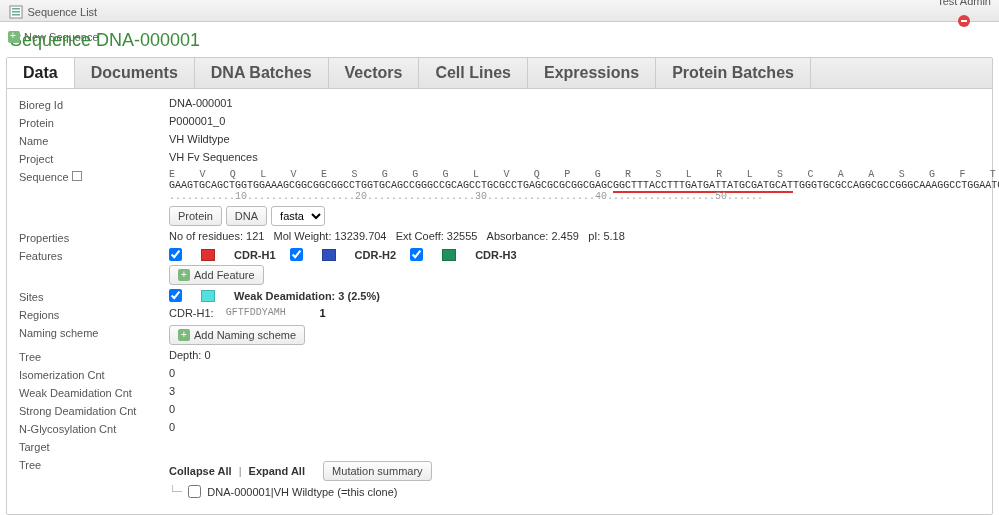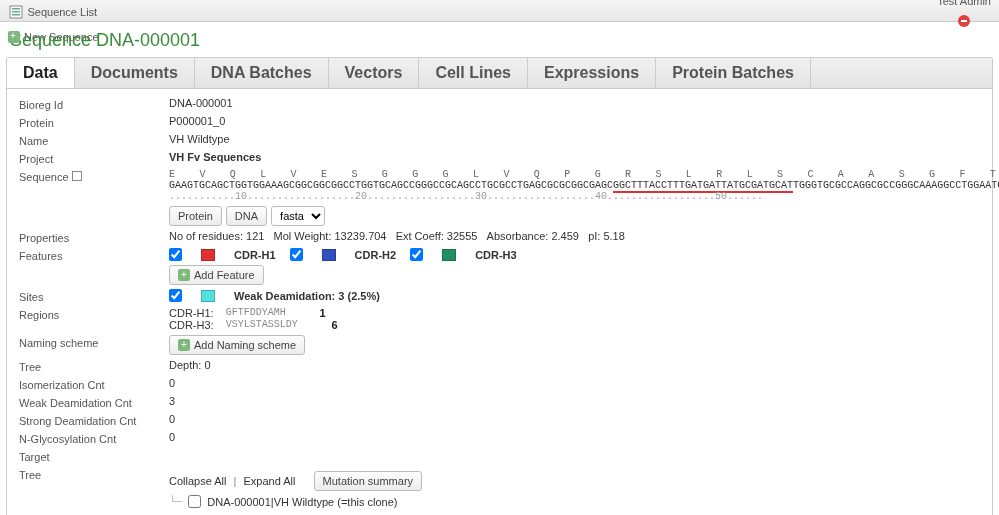--- a/index.html
+++ b/index.html
@@ -11,40 +11,40 @@
 .icon-box { width: 14px; height: 14px; display: inline-block; }
 .page-title { color: #3a8b3a; font-size: 18px; padding: 8px 10px 6px; font-weight: normal; }
 .panel { border: 1px solid #ccc; margin: 0 6px 6px; border-radius: 2px; }
 .tabs { display: flex; background: linear-gradient(#f0f0f0, #e4e4e4); border-bottom: 1px solid #ccc; }
 .tab { padding: 6px 16px; border-right: 1px solid #ccc; cursor: pointer; font-weight: bold; color: #555; font-size: 16px; }
 .tab.active { background: #fff; color: #222; }
 .content { padding: 8px 12px; }
 .row { display: flex; margin-bottom: 4px; align-items: flex-start; }
 .label { width: 150px; color: #555; flex-shrink: 0; padding-top: 2px; }
 .value { flex: 1; color: #333; }
-.value.bold { font-weight: bold; }
+.value.bold { font-weight: normal; }
 .seq-protein { font-family: "Courier New", monospace; font-size: 10px; letter-spacing: 9.2px; color: #666; white-space: nowrap; }
 .seq-dna { font-family: "Courier New", monospace; font-size: 10px; letter-spacing: 0; color: #333; white-space: nowrap; }
 .seq-ruler { font-family: "Courier New", monospace; font-size: 10px; color: #999; white-space: nowrap; }
 .seq-underline-red { border-bottom: 2px solid #e03030; }
 .btn { display: inline-flex; align-items: center; gap: 4px; background: linear-gradient(#fdfdfd, #ececec); border: 1px solid #bbb; border-radius: 3px; padding: 3px 8px; font-size: 11px; cursor: pointer; color: #444; }
 .select { border: 1px solid #bbb; border-radius: 3px; padding: 2px 4px; font-size: 11px; background: #fff; }
 .btn-row { display: flex; gap: 4px; margin-top: 4px; align-items: center; }
 .feature-row { display: flex; gap: 14px; align-items: center; }
 .feature-item { display: flex; align-items: center; gap: 19px; }
 .color-sq { width: 14px; height: 12px; display: inline-block; border: 1px solid rgba(0,0,0,0.2); }
 .checkbox { width: 13px; height: 13px; }
 .regions-mono { font-family: "Courier New", monospace; font-size: 10px; color: #888; }
 .regions-line { display: flex; gap: 12px; align-items: flex-start; }
 .regions-label { color: #333; font-family: Arial; font-size: 11px; }
 .regions-num { color: #222; font-weight: bold; width: 20px; text-align: right; margin-left: 8px; }
 .tree-row { display: flex; gap: 6px; align-items: center; margin: 4px 0; }
 .tree-text { color: #333; }
 .tree-links { color: #333; }
-.tree-link { font-weight: normal; cursor: pointer; }
+.tree-link { font-weight: bold; cursor: pointer; }
 .divider { margin: 0 4px; color: #888; }
 .icon-seq { width:14px; height:14px; background:#444; border-radius:2px; display:inline-flex; align-items:center; justify-content:center; color:#fff; font-size:8px; font-weight:bold; }
 .icon-new { width:12px; height:12px; background:#7cb97c; border-radius:2px; position:relative; }
 .icon-new::after { content:"+"; color:#fff; font-size:10px; position:absolute; left:2px; top:-1px; }
 .icon-stop { width:12px; height:12px; background:#e04040; border-radius:50%; display:inline-flex; align-items:center; justify-content:center; }
 .icon-stop::after { content:""; width:6px; height:2px; background:#fff; }
 .icon-add { width:12px; height:12px; background:#7cb97c; border-radius:2px; display:inline-flex; align-items:center; justify-content:center; color:#fff; font-size:10px; line-height:1; }
 .icon-expand { width:10px; height:10px; border:1px solid #888; display:inline-block; position:relative; background:#fff; }
 .tree-connector { color:#bbb; font-family:monospace; }
 </style>
@@ -170,25 +170,20 @@
     </div>
 
     <div class="row">
       <div class="label">Regions</div>
       <div class="value">
         <div class="regions-line">
             <span class="regions-label">CDR-H1:</span> 
             <span class="regions-mono">GFTFDDYAMH</span>
             <span class="regions-num">1</span>
           </div>
-        <div class="regions-line">
-            <span class="regions-label">CDR-H3:</span> 
-            <span class="regions-mono">VSYLSTASSLDY</span>
-            <span class="regions-num">6</span>
-          </div>
       </div>
     </div>
 
     <div class="row">
       <div class="label">Naming scheme</div>
       <div class="value"><button class="btn">
             <span class="icon-add">+</span>
             <span>Add Naming scheme</span>
           </button></div>
     </div>

